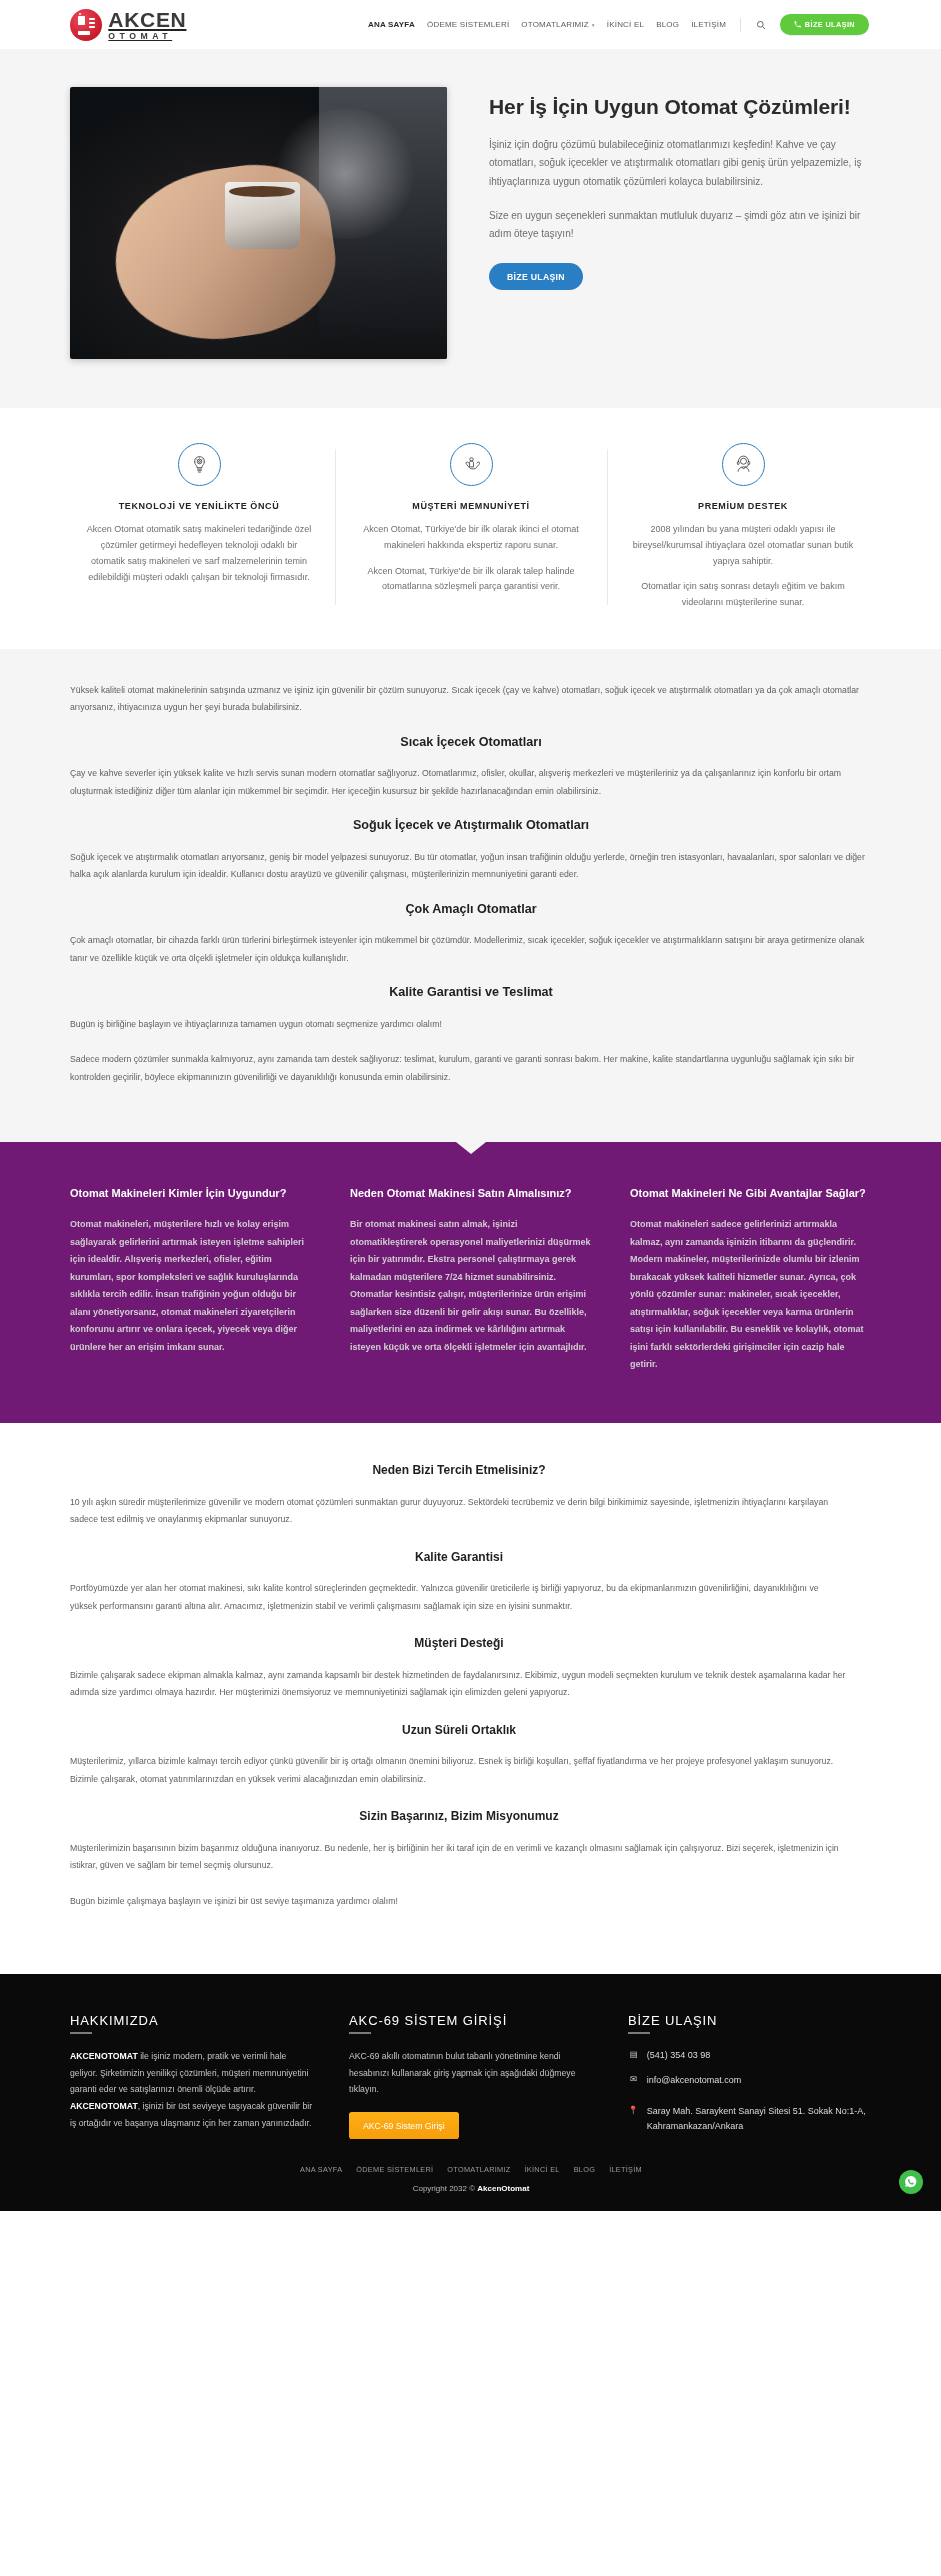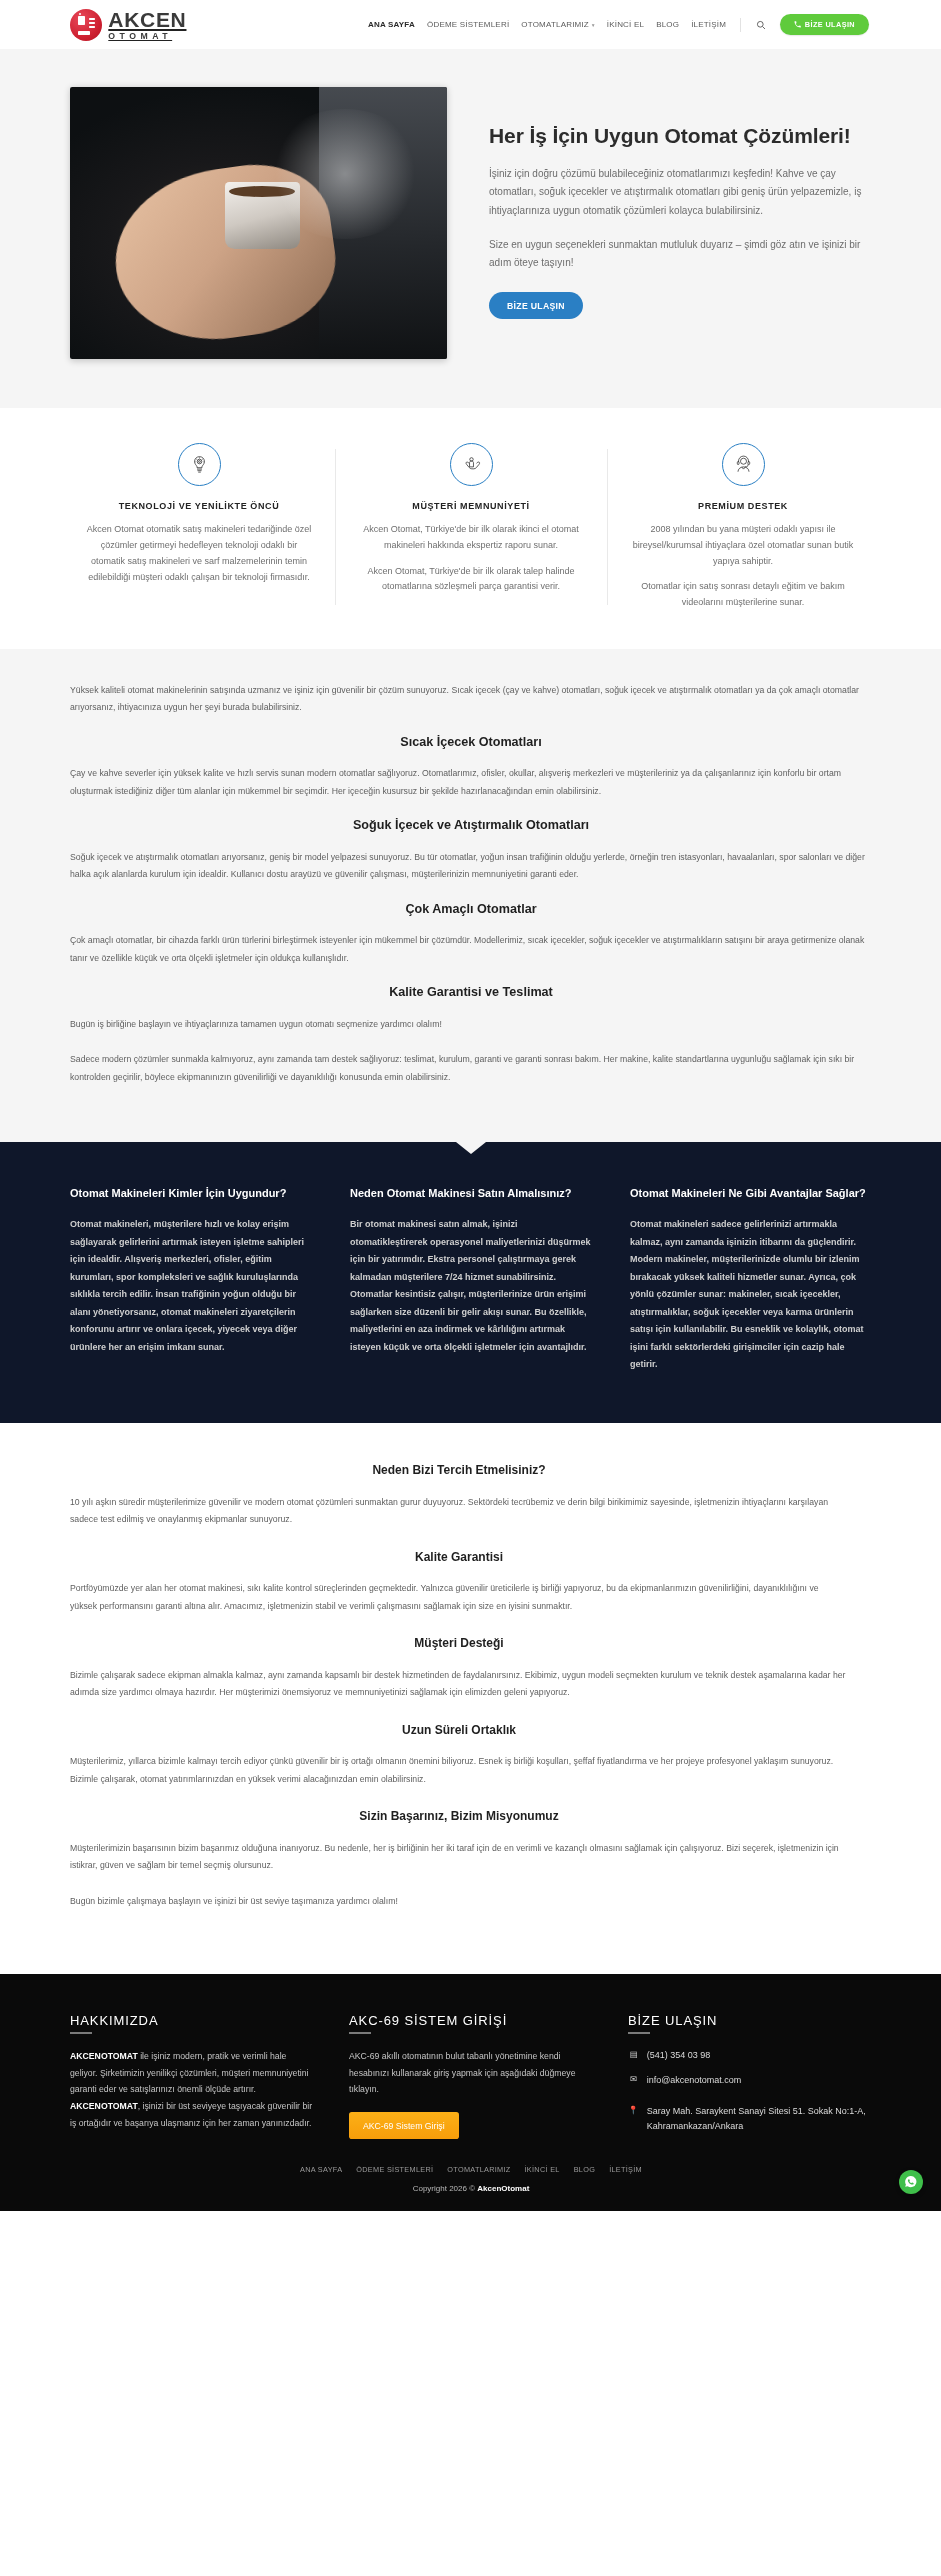--- a/index.html
+++ b/index.html
@@ -104,21 +104,21 @@
     border-radius: 50%;
   }
   .hero-img .machine {
     position: absolute; right: 0; top: 0; width: 34%; height: 100%;
     background: linear-gradient(180deg, #4b4f55 0%, #25282c 60%, #101214 100%);
     opacity: .92;
   }
   .hero-copy { padding-top: 7px; max-width: 412px; }
   .hero-copy h1 {
     font-size: 21px; font-weight: 800; color: #2c2c2c; letter-spacing: -0.1px;
-    margin-bottom: 16.7px; line-height: 1.2; margin-top: 29px;
+    margin-bottom: 16.7px; line-height: 1.2;
   }
   .hero-copy p {
     font-size: 10px; line-height: 1.85; color: #6d6d6d; margin-bottom: 15.3px;
   }
   .cta-blue {
     background: #2a7fc4; color: #fff; border: none; border-radius: 15.3px;
     font-size: 8.7px; font-weight: 700; letter-spacing: 0.3px;
     padding: 8.4px 18px; cursor: pointer; margin-top: 4.2px;
   }
 
@@ -143,21 +143,21 @@
   
   .gray-sec { background: #f5f5f5; padding: 33px 70px 38px 70px; }
   .gray-sec p { font-size: 8.7px; line-height: 2.0; color: #5f5f5f; margin-bottom: 18px; }
   .gray-sec h2 {
     font-size: 12.6px; font-weight: 800; color: #1f1f1f; text-align: center;
     margin: 18px 0 16.7px 0;
   }
 
   
   .black-sec {
-    background: #0f172a; color: #e9e9e9; padding: 43px 70px 49px 70px;
+    background: #701a75; color: #e9e9e9; padding: 43px 70px 49px 70px;
     display: flex; gap: 38px; position: relative;
   }
   .black-notch {
     position: absolute; top: 0; left: 50%; transform: translateX(-50%);
     width: 0; height: 0; border-left: 15.3px solid transparent; border-right: 15.3px solid transparent;
     border-top: 12.6px solid #f5f5f5;
   }
   .black-col { flex: 1; }
   .black-col h3 {
     font-size: 11px; font-weight: 800; color: #ffffff; line-height: 1.55; margin-bottom: 14px;
@@ -415,21 +415,21 @@
 
   <div class="footer-bottom">
     <div class="fb-nav">
       <a href="#">ANA SAYFA</a>
       <a href="#">ÖDEME SİSTEMLERİ</a>
       <a href="#">OTOMATLARIMIZ</a>
       <a href="#">İKİNCİ EL</a>
       <a href="#">BLOG</a>
       <a href="#">İLETİŞİM</a>
     </div>
-    <div class="copyright"><span>Copyright 2026 © </span><b>AkcenOtomat</b></div>
+    <div class="copyright"><span>Copyright 2032 © </span><b>AkcenOtomat</b></div>
   </div>
 
   <div class="wa-float">
     <svg width="13.3" height="13.3" viewBox="0 0 24 24" fill="#fff">
       <path d="M12 2a10 10 0 0 0-8.6 15l-1.2 4.4 4.5-1.2A10 10 0 1 0 12 2zm5.3 14.1c-.2.6-1.3 1.2-1.8 1.2-.5.1-1 .1-1.6-.1-.4-.1-.9-.3-1.5-.6-2.6-1.1-4.3-3.8-4.4-4-.1-.2-1-1.4-1-2.6s.6-1.8.9-2.1c.2-.2.5-.3.7-.3h.5c.2 0 .4 0 .6.5l.8 2c.1.2.1.3 0 .5l-.4.5c-.1.2-.3.3-.1.6.1.3.6 1.1 1.3 1.7.9.8 1.6 1 1.9 1.2.2.1.4.1.5-.1l.7-.8c.2-.2.3-.2.5-.1l2 .9c.2.1.4.2.4.3.1.2.1.6-.1 1.2z"></path>
     </svg>
   </div>
 
 </div>
 

